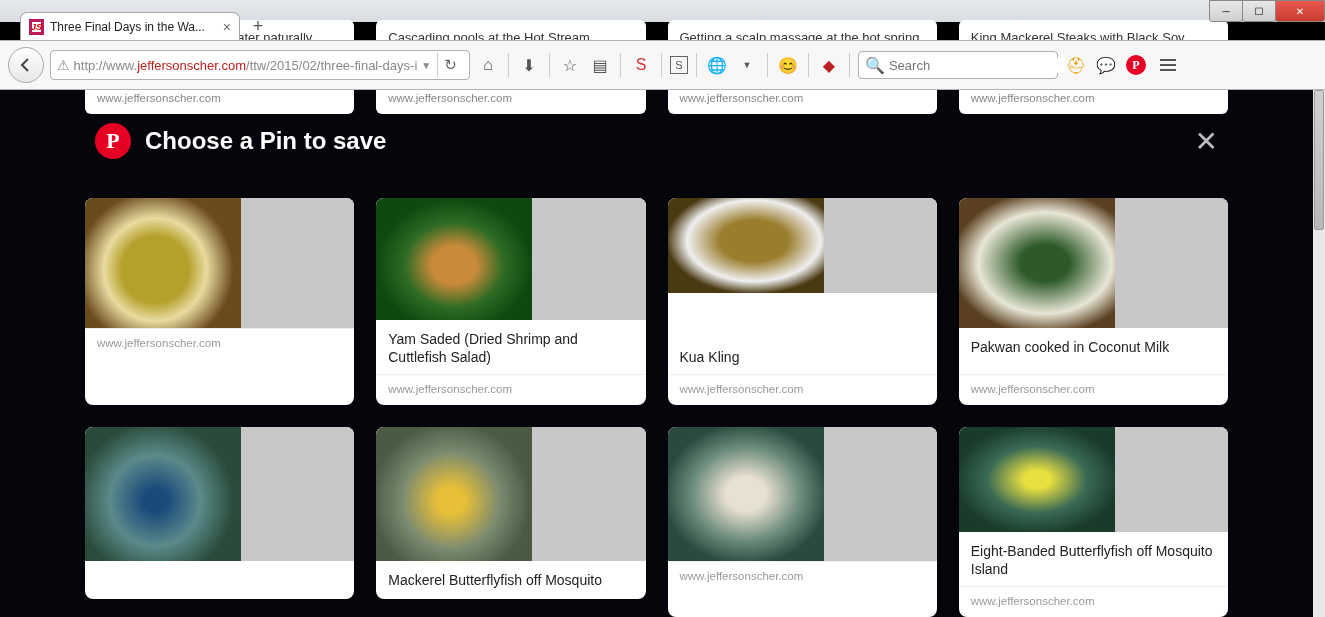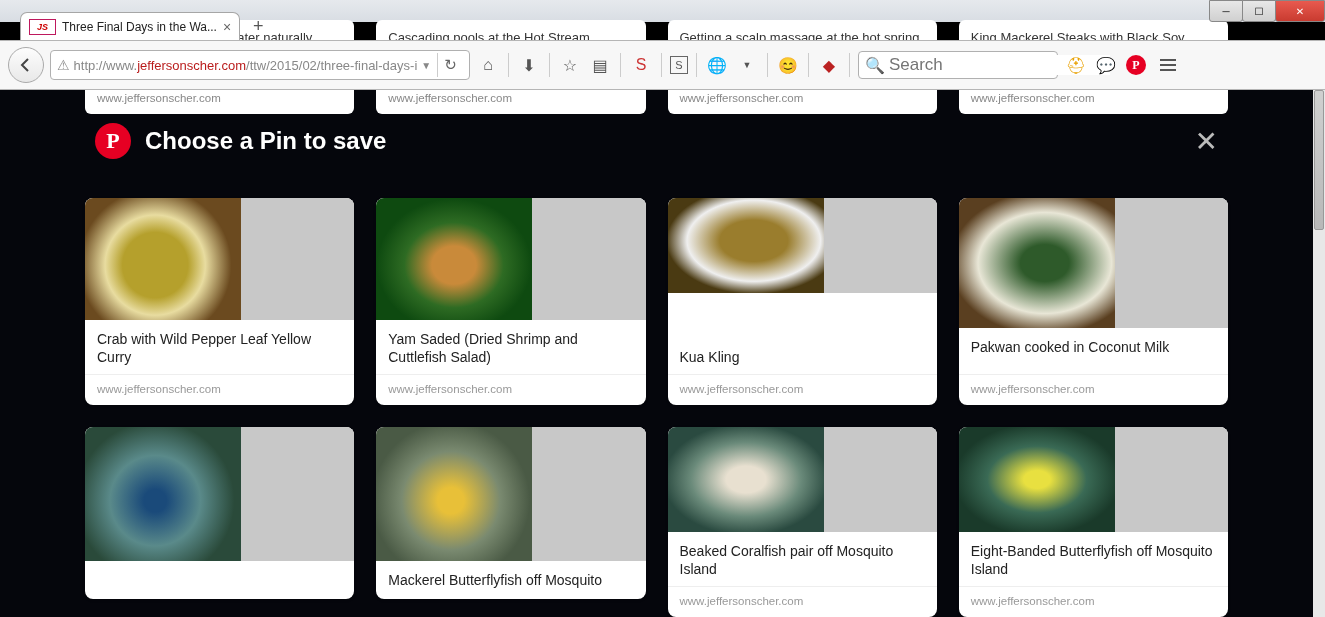--- a/index.html
+++ b/index.html
@@ -7,37 +7,37 @@
 
 
 .window-controls { position: absolute; top: 0; right: 0; height: 22px; display: flex; z-index: 1000; }
 .win-btn { width: 34px; height: 22px; display: flex; align-items: center; justify-content: center; font-size: 10px; background: linear-gradient(#e8e8e8,#d0d0d0); border: 1px solid #888; border-radius: 0 0 3px 3px; margin-left: -1px; }
 .win-btn.close { width: 50px; background: linear-gradient(#e85a4f,#c93b30); color: #fff; }
 .window-top { height: 22px; background: linear-gradient(#e6e9ed,#d8dde3); }
 
 
 .tabstrip { position: absolute; top: 12px; left: 20px; display: flex; align-items: center; z-index: 20; }
 .tab { background: #fff; border: 1px solid #a6a6a6; border-bottom: none; border-radius: 7px 7px 0 0; padding: 4px 8px 4px 8px; display: flex; align-items: center; gap: 6px; height: 28px; min-width: 220px; }
-.tab .favicon { width: 27px; height: 16px; background: #fff; border: 1px solid #be185d; display: flex; align-items: center; justify-content: center; font-weight: bold; color: #c00; font-size: 9px; font-style: italic; }
+.tab .favicon { width: 15px; height: 16px; background: #fff; border: 3px solid #be185d; display: flex; align-items: center; justify-content: center; font-weight: bold; color: #c00; font-size: 9px; font-style: italic; }
 .tab .title { font-size: 12px; color: #222; flex: 1; white-space: nowrap; overflow: hidden; text-overflow: ellipsis; }
 .tab .close-x { font-size: 14px; color: #666; cursor: pointer; }
 .newtab { width: 24px; height: 24px; display:flex; align-items:center; justify-content:center; color:#555; font-size:18px; margin-left:6px; cursor:pointer; }
 
 
 .toolbar { position: absolute; top: 40px; left: 0; right: 0; height: 50px; background: #f7f7f7; border-top: 1px solid #b5b5b5; border-bottom: 1px solid #b5b5b5; display: flex; align-items: center; padding: 0 8px; gap: 6px; z-index: 15; }
 .back-btn { width: 36px; height: 36px; border-radius: 50%; border: 1px solid #aaa; background: linear-gradient(#fdfdfd,#e8e8e8); display: flex; align-items: center; justify-content: center; font-size: 18px; color: #444; cursor:pointer; }
 .urlbar { flex: 0 0 420px; height: 30px; border: 1px solid #b0b0b0; border-radius: 4px; background: #fff; display: flex; align-items: center; padding: 0 6px; gap: 4px; }
 .urlbar .sec { color: #888; font-size: 14px; }
 .urlbar .urltext { font-size: 13px; white-space: nowrap; overflow: hidden; }
 .urlbar .dom { color: #b91c1c; }
 .urlbar .rest { color: #888; }
 .tb-icon { width: 24px; height: 24px; display: flex; align-items: center; justify-content: center; font-size: 16px; color: #555; cursor:pointer; }
 .tb-sep { width:1px; height:24px; background:#ccc; margin:0 2px; }
 .searchbox { width: 200px; height: 28px; border: 1px solid #b0b0b0; border-radius: 4px; background: #fff; display: flex; align-items: center; padding: 0 6px; gap: 4px; }
-.searchbox input { border:none; flex:1; font-size:17px; outline:none; }
+.searchbox input { border:none; flex:1; font-size:13px; outline:none; }
 .hamburger { width:28px; height:28px; display:flex; flex-direction:column; justify-content:center; align-items:center; gap:3px; cursor:pointer; }
 .hamburger span { width:16px; height:2px; background:#555; }
 .pinterest-ico { width:20px; height:20px; border-radius:50%; background:#e60023; color:#fff; display:flex; align-items:center; justify-content:center; font-weight:bold; font-size:12px; font-family: Georgia, serif; }
 
 
 .viewport { position: absolute; top: 90px; left: 0; bottom: 0; right: 12px; background: #12142b; }
 .scrollbar { position: absolute; top: 90px; right: 0; width: 12px; bottom: 0; background: #e8e8e8; }
 .scroll-thumb { position:absolute; top:0; left:1px; right:1px; height:140px; background: linear-gradient(#d0d0d0,#b8b8b8); border:1px solid #999; border-radius:2px; }
 
 .overlay { position: absolute; inset: 0; background: rgba(0,0,0,0.70); }
@@ -169,23 +169,20 @@
       <div class="mtitle">Choose a Pin to save</div>
       <div class="mclose">✕</div>
     </div>
 
     <div class="pin-grid" id="pin-grid">
         <div class="pin">
           <div class="pin-img">
             <div class="photo curry"></div>
             <div class="side"></div>
           </div>
-          <div class="pin-body" style="min-height: 54px;">
-            <div class="pin-title">Crab with Wild Pepper Leaf Yellow Curry</div>
-          </div>
           <div class="pin-src">www.jeffersonscher.com</div>
         </div>
         <div class="pin">
           <div class="pin-img">
             <div class="photo salad"></div>
             <div class="side"></div>
           </div>
           <div class="pin-body" style="min-height: 54px;">
             <div class="pin-title">Yam Saded (Dried Shrimp and Cuttlefish Salad)</div>
           </div>
@@ -224,23 +221,20 @@
           </div>
           <div class="pin-body">
             <div class="pin-title">Mackerel Butterflyfish off Mosquito</div>
           </div>
         </div>
         <div class="pin" style="height: 190px; overflow: hidden;">
           <div class="pin-img" style="height: 134px;">
             <div class="photo beaked"></div>
             <div class="side"></div>
           </div>
-          <div class="pin-body">
-            <div class="pin-title">Beaked Coralfish pair off Mosquito Island</div>
-          </div>
           <div class="pin-src">www.jeffersonscher.com</div>
         </div>
         <div class="pin" style="height: 190px; overflow: hidden;">
           <div class="pin-img" style="height: 134px;">
             <div class="photo eight"></div>
             <div class="side"></div>
           </div>
           <div class="pin-body">
             <div class="pin-title">Eight-Banded Butterflyfish off Mosquito Island</div>
           </div>

